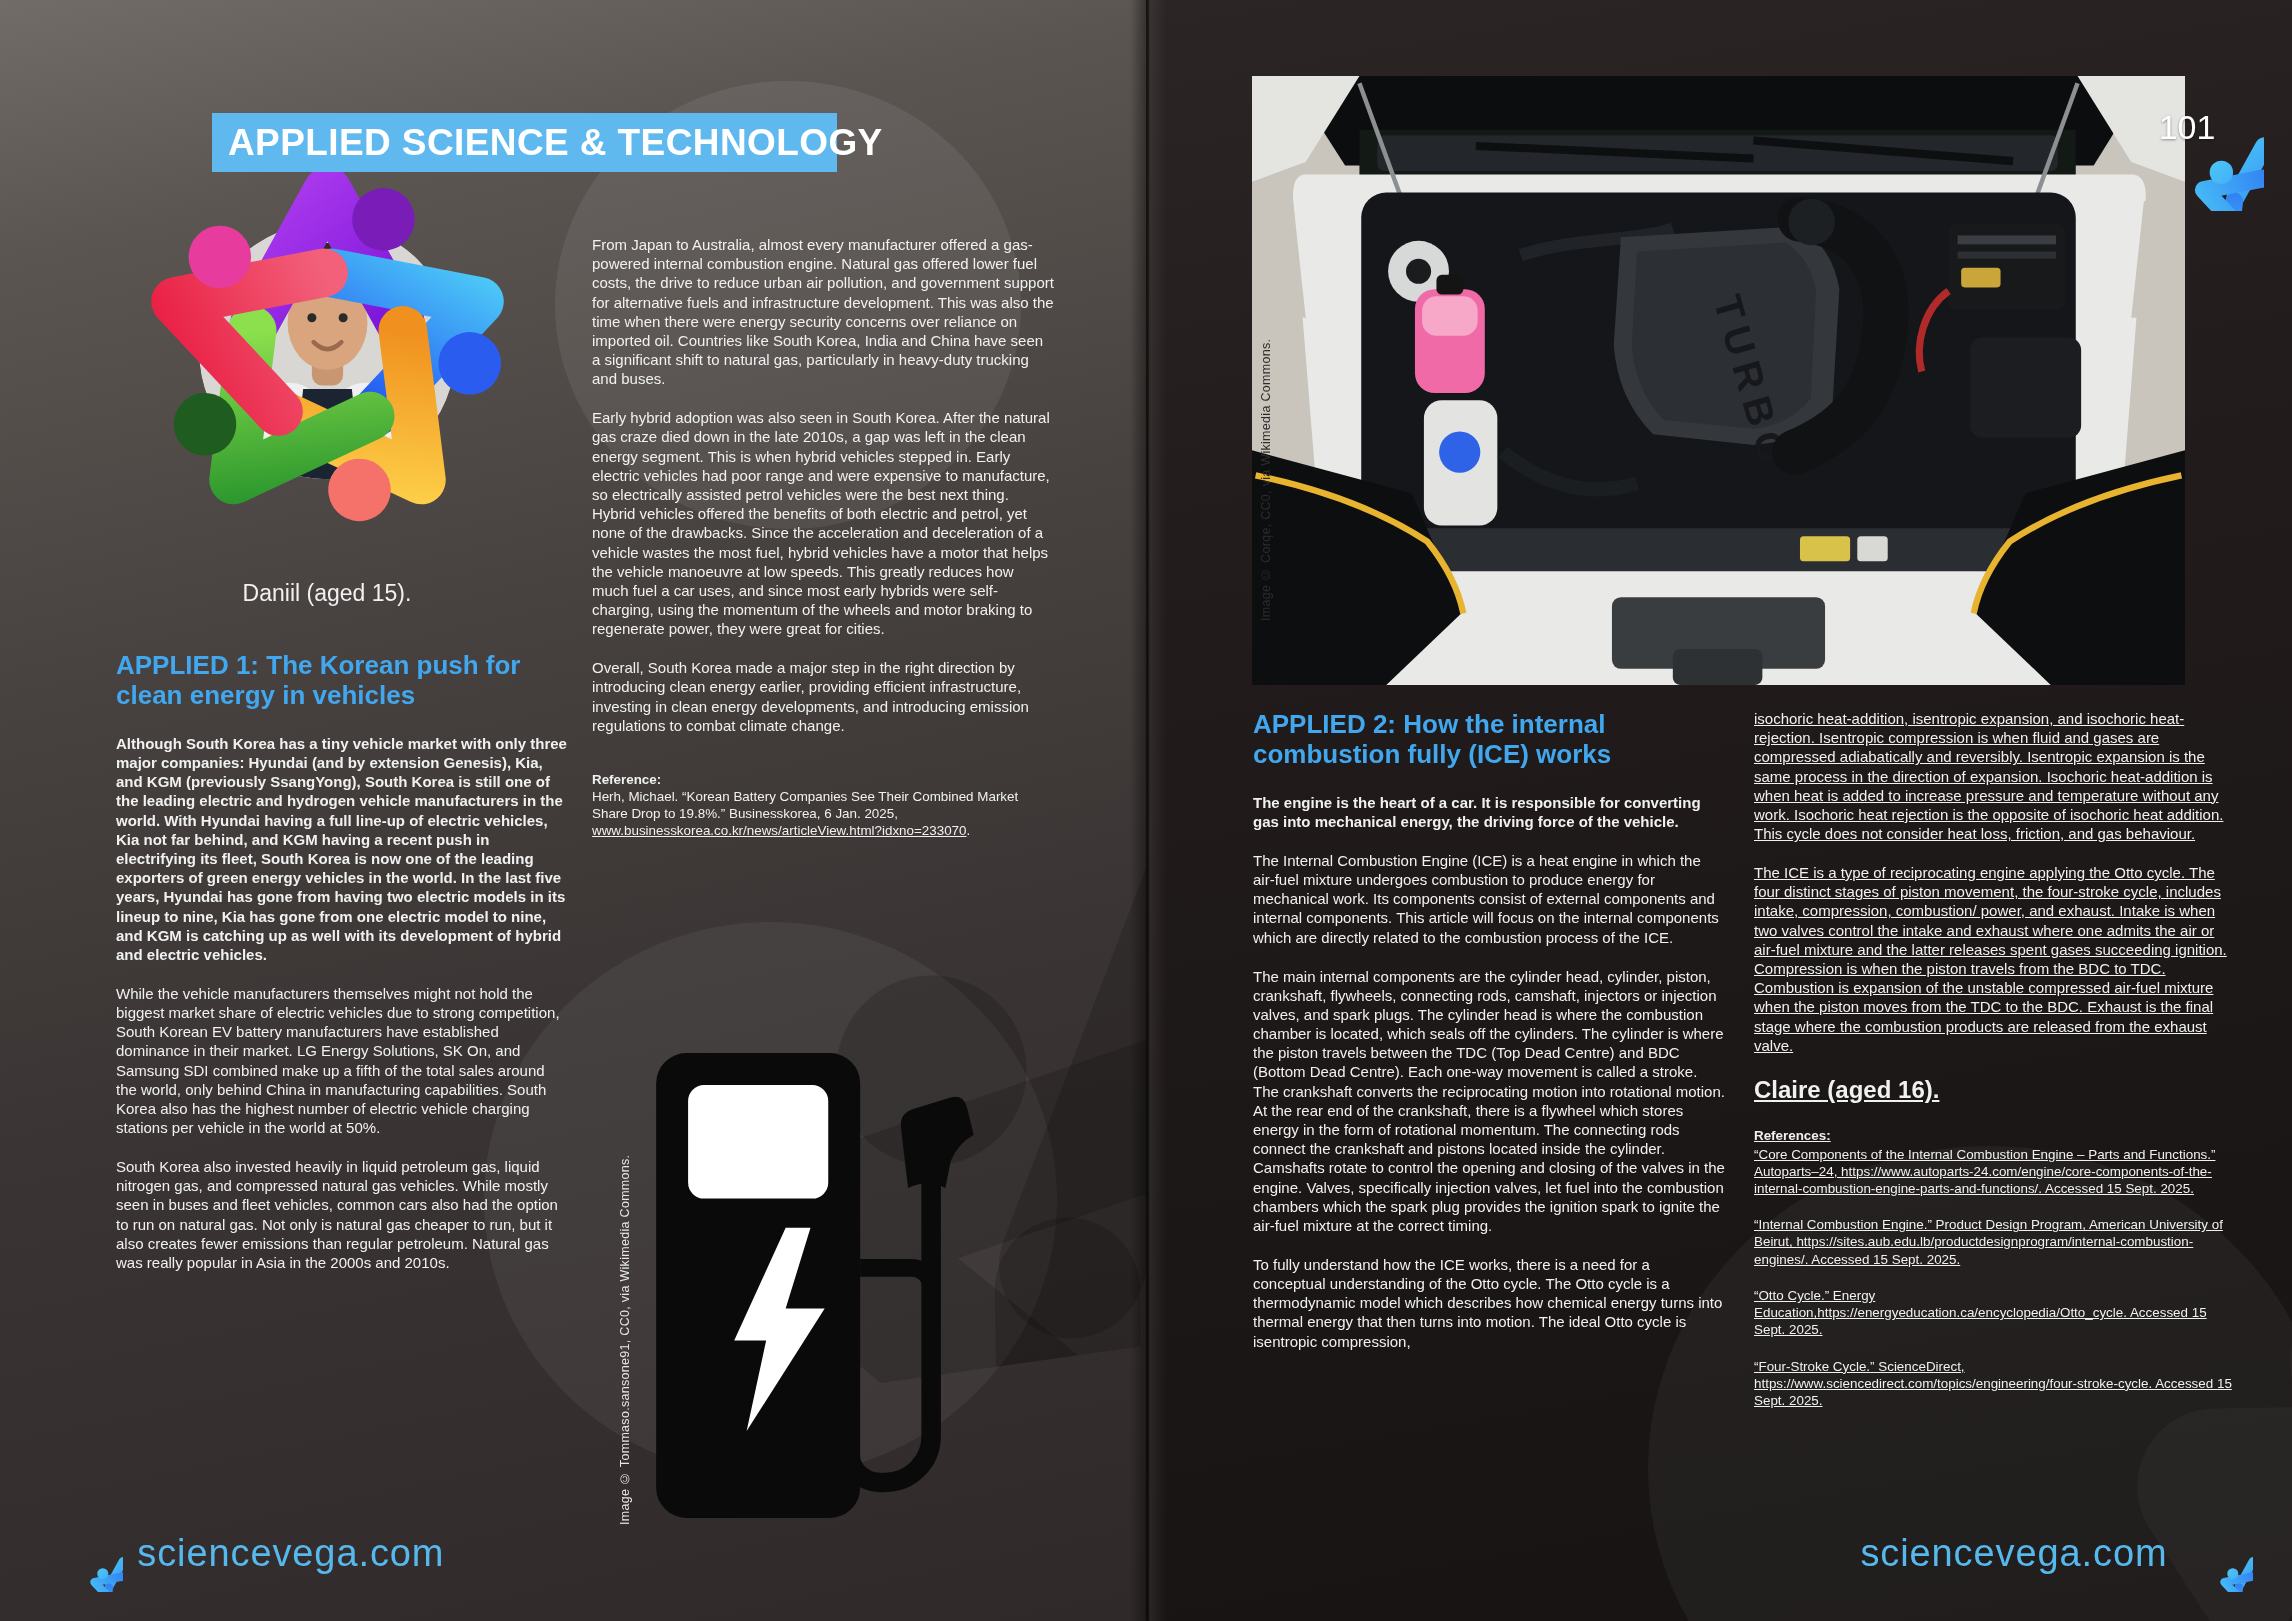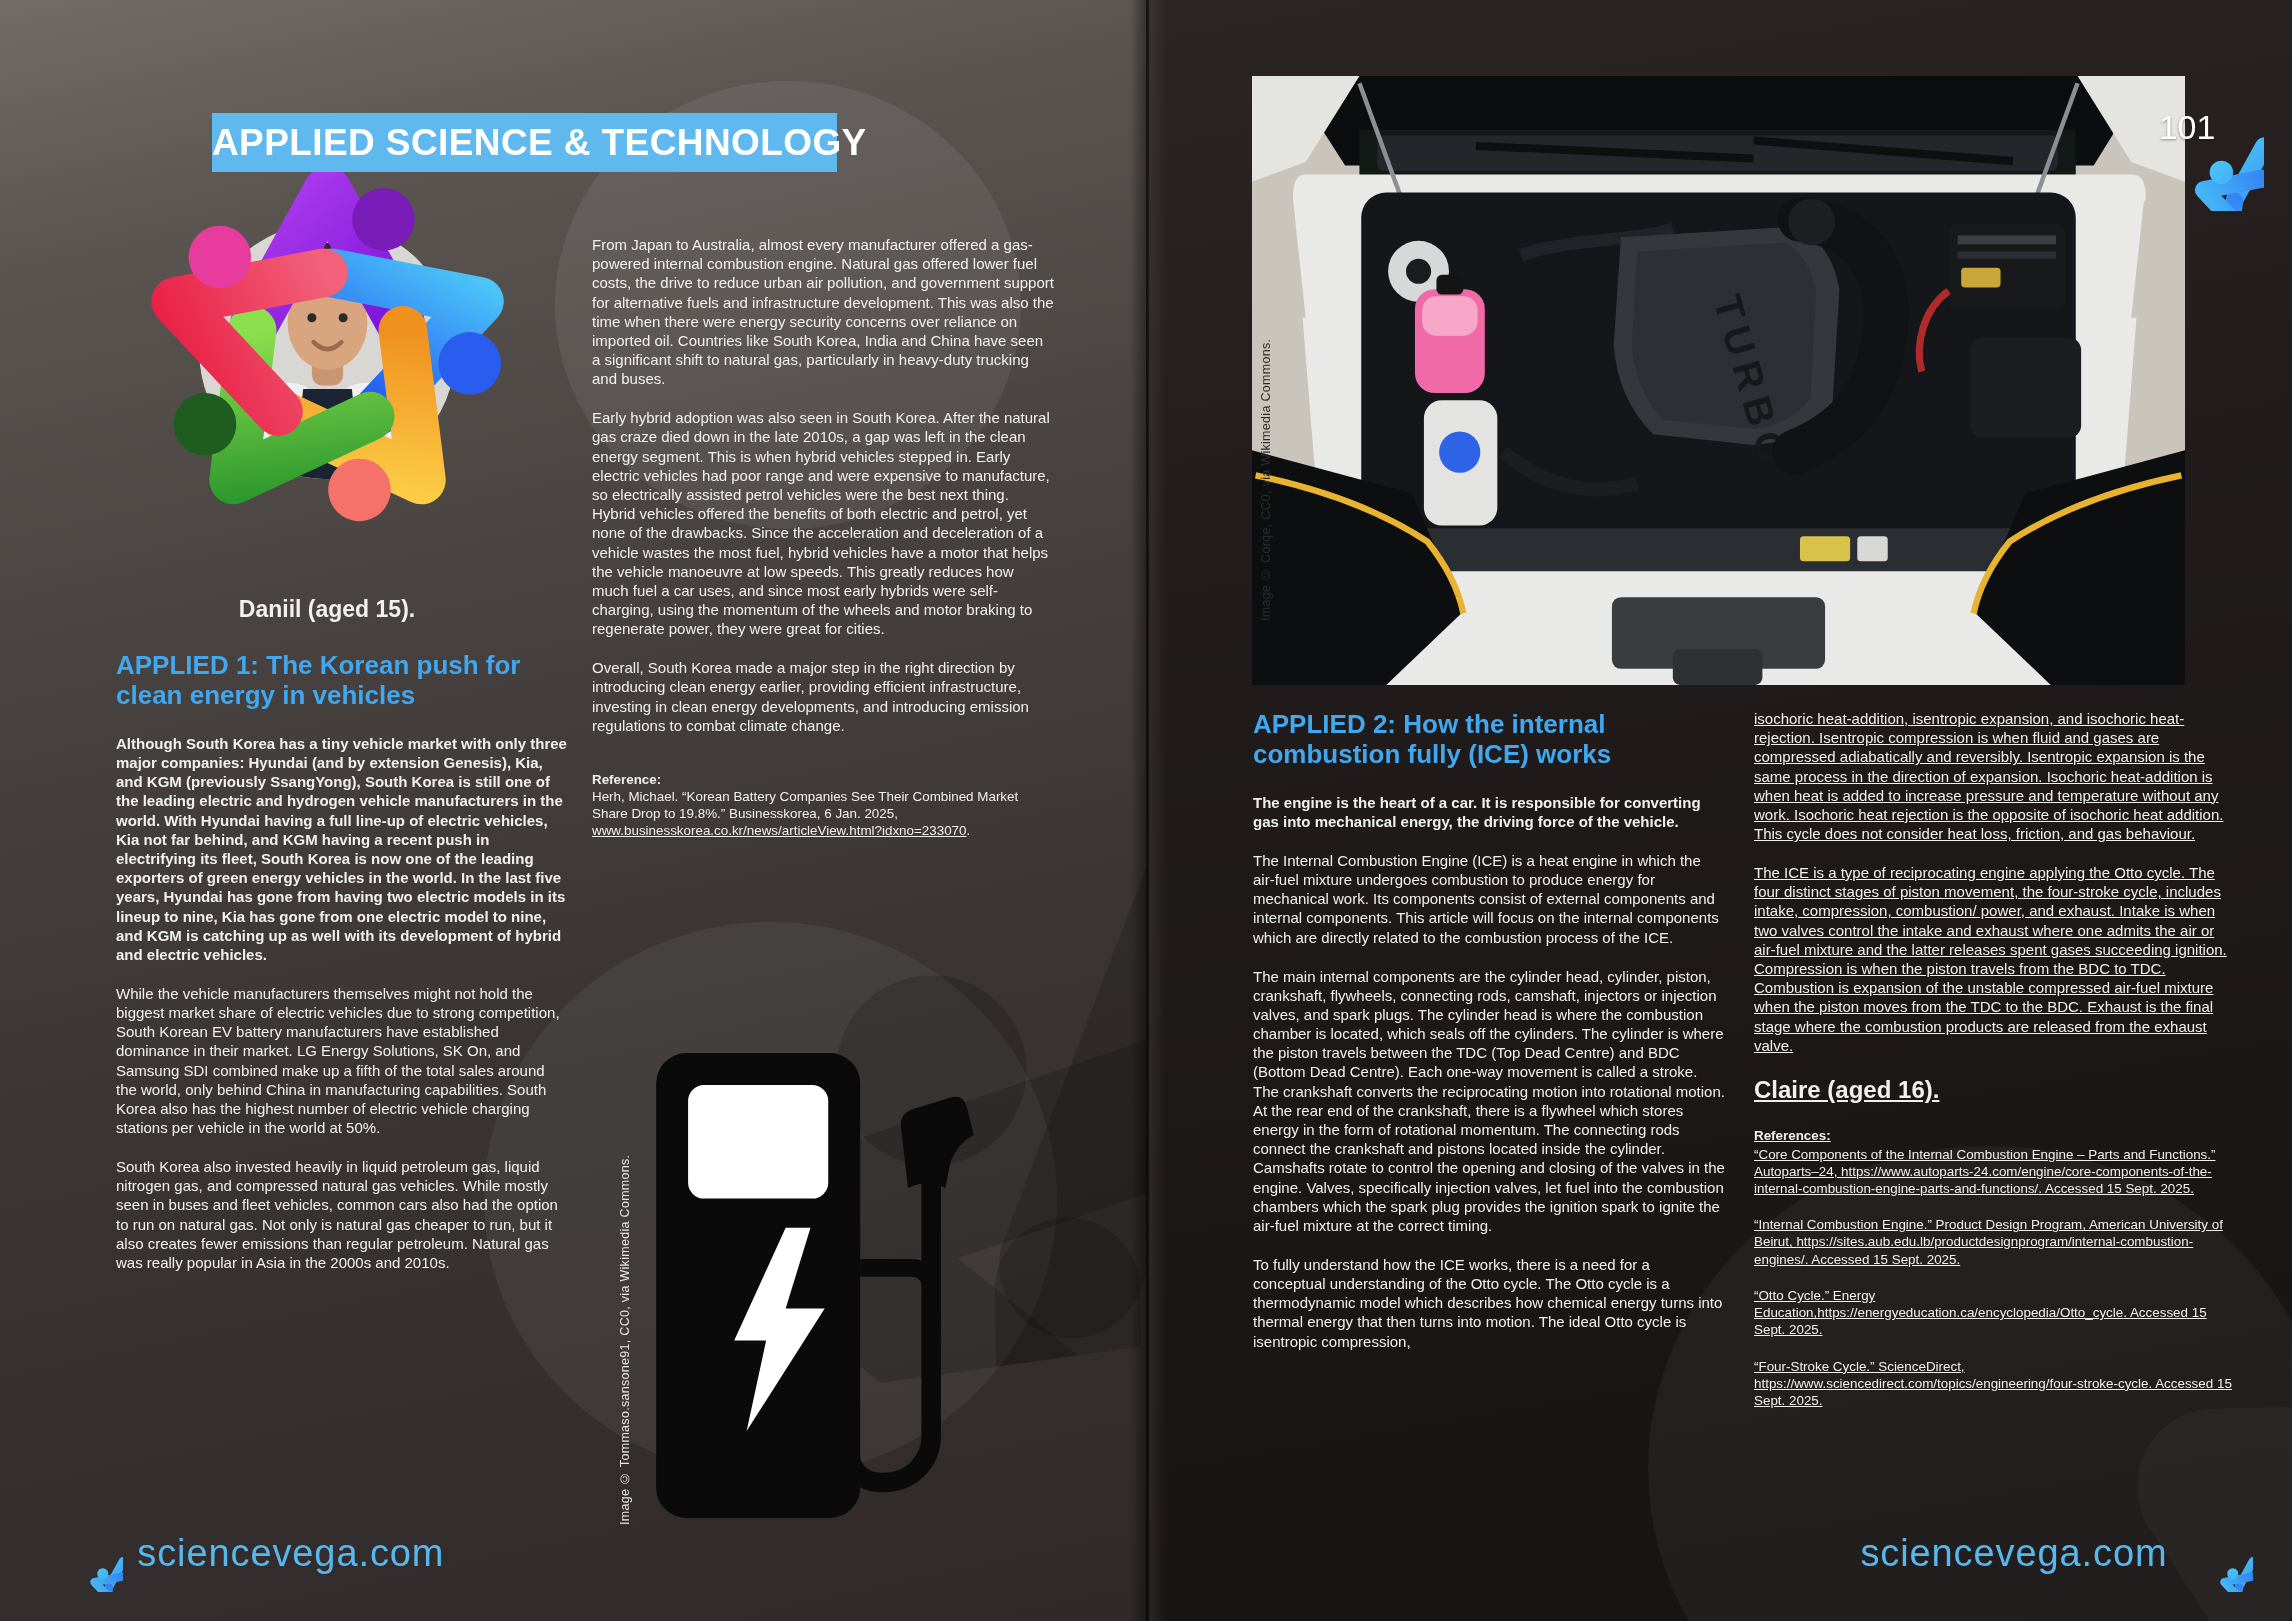--- a/index.html
+++ b/index.html
@@ -6,29 +6,29 @@
   .spread{position:relative;width:2293px;height:1621px;overflow:hidden;
           font-family:"Liberation Sans",sans-serif;color:#f1f1f1;}
   .page{position:absolute;top:0;height:1621px;width:1146px;overflow:hidden;}
   .page-left{left:0;background:linear-gradient(168deg,#716c68 0%,#5b5552 14%,#47413f 38%,#3a3534 62%,#2f2a29 100%);}
   .page-right{left:1146px;background:linear-gradient(170deg,#2b2625 0%,#221d1c 30%,#1b1716 70%,#171313 100%);}
   .spine{position:absolute;left:1130px;top:0;width:36px;height:1621px;z-index:30;pointer-events:none;
          background:linear-gradient(90deg,rgba(0,0,0,0) 0%,rgba(0,0,0,.38) 42%,rgba(0,0,0,.5) 50%,rgba(120,112,108,.18) 55%,rgba(0,0,0,0) 100%);}
   .ghost{position:absolute;border-radius:50%;pointer-events:none;}
   
   .header-bar{position:absolute;left:212px;top:113px;width:625px;height:59px;background:#5fb9ee;
-              display:flex;align-items:center;padding-left:0;box-sizing:border-box;z-index:5;}
+              display:flex;align-items:center;padding-left:16px;box-sizing:border-box;z-index:5;}
   .header-bar span{font-size:37px;font-weight:700;letter-spacing:0.4px;color:#ffffff;white-space:nowrap;}
   
   .corner-star{position:absolute;z-index:6;}
   .corner-star .num{position:absolute;left:0;top:0;width:100%;height:100%;display:flex;align-items:center;justify-content:center;
                     font-size:34px;font-weight:400;color:#fff;padding-top:1.8px;box-sizing:border-box;text-shadow:0 0.9px 2.7px rgba(0,0,0,.4);}
   
   .avatar-wrap{position:absolute;left:133px;top:142px;width:389px;height:421px;z-index:4;}
-  .author{position:absolute;left:103px;top:596px;width:448px;text-align:center;font-size:23px;font-weight:700;z-index:4;}
+  .author{position:absolute;left:103px;top:580px;width:448px;text-align:center;font-size:23px;font-weight:400;z-index:4;}
   
   .col{position:absolute;font-size:15px;line-height:1.28;z-index:4;}
   .col p{margin:0 0 19.7px 0;}
   .col p.lead{font-weight:700;}
   .col h2{margin:0 0 23px 0;font-size:26px;line-height:1.17;font-weight:700;color:#41a7ee;}
   .col-a{left:116px;top:650px;width:452px;}
   .col-b{left:592px;top:235px;width:462px;}
   .col-c{left:1254px;top:709px;width:473px;}
   .col-d{left:1739px;top:709px;width:484px;}
   .refblock{margin-top:36px;font-size:13.4px;line-height:1.27;}

